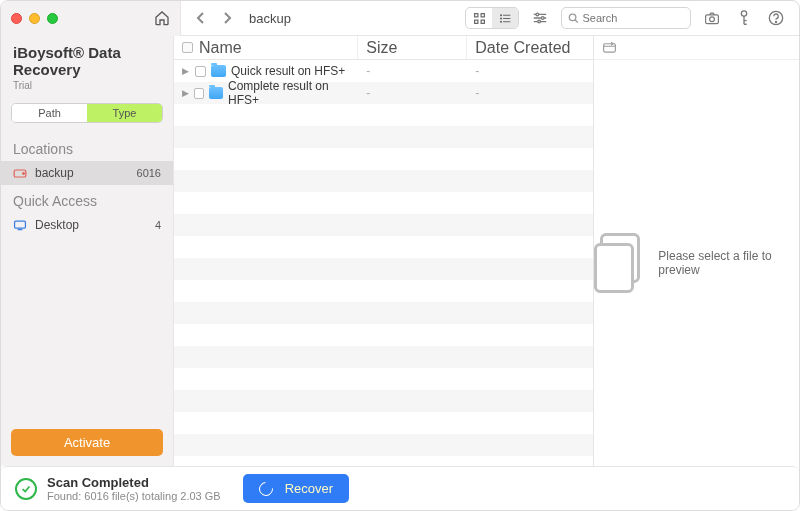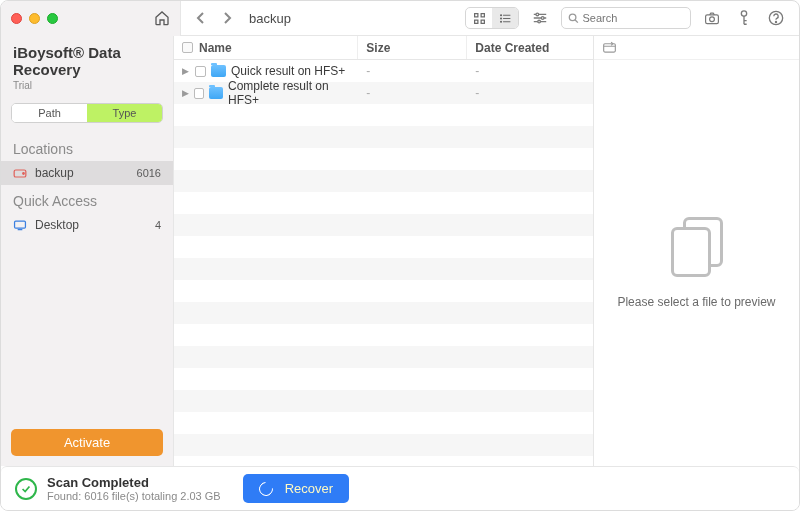--- a/index.html
+++ b/index.html
@@ -35,38 +35,38 @@
 .section-label { padding:8px 12px 4px; font-size:14px; color:#8a8a8a;}
 .srow { display:flex; align-items:center; padding:5px 12px; gap:8px; cursor:pointer; color:#4a4a4a;}
 .srow.sel { background:#dedcdd; border-radius:0;}
 .srow .ficon { width:14px; height:14px; display:flex; align-items:center; justify-content:center;}
 .srow .rval { margin-left:auto; font-size:11px; color:#5a5a5a;}
 .sidebar .activate-wrap { margin-top:auto; padding:10px;}
 .activate { width:100%; background:#f0952e; color:#fff; border:none; border-radius:5px; padding:6px 0; font-size:13px; cursor:pointer;}
 
 .main { flex:1; display:flex; min-height:0;}
 .filecol { flex:1; display:flex; flex-direction:column; min-height:0; border-right:1px solid #e6e6e6;}
-.thead { display:flex; align-items:center; height:24px; border-bottom:1px solid #e6e6e6; font-size:12px; color:#555; background:#fff;font-weight:bold;}
+.thead { display:flex; align-items:center; height:24px; border-bottom:1px solid #e6e6e6; font-size:16px; color:#555; background:#fff;}
 .th { padding:0 8px; display:flex; align-items:center; height:100%; border-right:1px solid #eee;}
 .th.name{width:44%;} .th.size{width:26%;} .th.date{flex:1;border-right:none;}
 .th .cbx { width:11px; height:11px; border:1px solid #bbb; border-radius:2px; margin-right:6px; background:#fafafa; cursor:pointer;}
 .rows { flex:1; overflow:auto;}
 .row { display:flex; align-items:center; height:22px; font-size:12px; color:#3a3a3a;}
 .row:nth-child(even){background:#f6f6f6;}
 .cell{padding:0 8px; display:flex; align-items:center; height:100%;}
 .cell.name{width:44%; gap:5px;} .cell.size{width:26%;} .cell.date{flex:1;}
 .disc{color:#9a9a9a; font-size:9px; cursor:pointer; width:8px;}
 .cbx2{width:11px;height:11px;border:1px solid #bbb;border-radius:2px;background:#fff;cursor:pointer;}
 .foldicon{width:15px;height:12px;background:linear-gradient(#6ec1ff,#3fa7f5);border-radius:2px;position:relative;}
 .foldicon::before{content:"";position:absolute;top:-2px;left:0;width:6px;height:2px;background:#6ec1ff;border-radius:1px 1px 0 0;}
 .emptycell{color:#aaa;}
 
 .preview { width:205px; display:flex; flex-direction:column; align-items:center; }
 .preview .ptool { height:24px; width:100%; display:flex; align-items:center; padding:0 8px; color:#9a9a9a; border-bottom:1px solid #f0f0f0;}
-.preview .pbody { flex:1; display:flex; flex-direction:column; align-items:center; justify-content:center; gap:18px; color:#8a8a8a;}
+.preview .pbody { flex:1; display:flex; flex-direction:row; align-items:center; justify-content:center; gap:18px; color:#8a8a8a;}
 .stackicon{position:relative;width:52px;height:60px;}
 .stackicon .pg{position:absolute;width:40px;height:50px;border:3px solid #bfbfbf;border-radius:6px;background:#fff;}
 .stackicon .pg.back{right:0;top:0;}
 .stackicon .pg.front{left:0;bottom:0;}
 .preview .pmsg{font-size:12px;color:#6a6a6a;}
 
 .footer { height:44px; border-top:1px solid #e6e6e6; display:flex; align-items:center; padding:0 14px; gap:10px; background:#fff;border-radius:6px;}
 .okicon{width:22px;height:22px;border:2px solid #2fb64b;border-radius:50%;display:flex;align-items:center;justify-content:center;color:#2fb64b;font-size:13px;font-weight:bold;}
 .scaninfo .t1{font-size:13px;font-weight:600;color:#333;}
 .scaninfo .t2{font-size:11px;color:#8a8a8a;}

